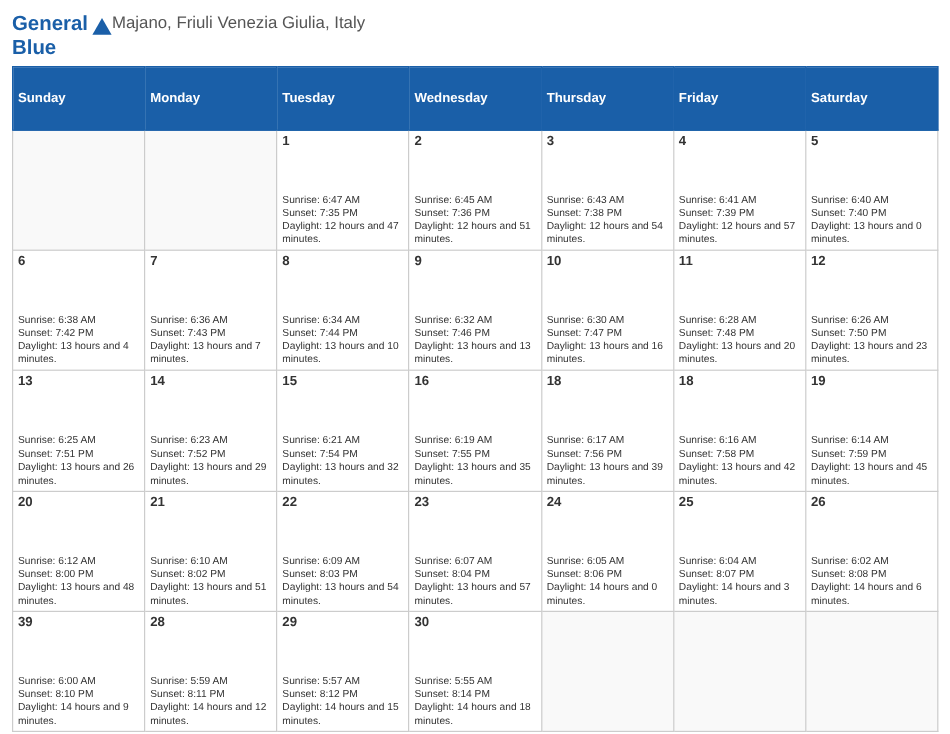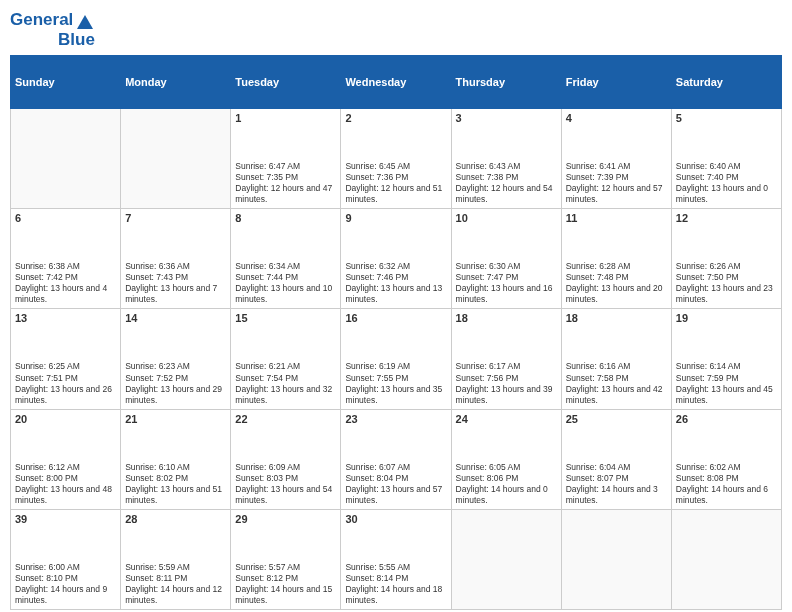--- a/index.html
+++ b/index.html
@@ -89,24 +89,25 @@
   <div class="header">
     <div class="logo">
       <div>
         <div style="font-size:17px;font-weight:bold;color:#333;line-height:1.15;">
           <span style="color:#1a5fa8;">General</span><span style="display:inline-block;width:18px;height:16px;margin-left:2px;vertical-align:middle;">
             <svg viewBox="0 0 20 18" width="20" height="18">
               <polygon points="10,2 18,16 2,16" fill="#1a5fa8"></polygon>
             </svg>
           </span>
         </div>
-        <div style="font-size:17px;font-weight:bold;color:#1a5fa8;line-height:1.15;margin-left:48px;">Blue</div>
+        <div style="font-size:17px;font-weight:bold;color:#1a5fa8;line-height:1.15;">Blue</div>
       </div>
     </div>
     <div class="title-block">
+      <div class="location-title">Majano, Friuli Venezia Giulia, Italy</div>
     </div>
   </div>
   <table class="calendar">
     <thead>
       <tr id="weekday-header">
       <th>Sunday</th>
           <th>Monday</th>
           <th>Tuesday</th>
           <th>Wednesday</th>
           <th>Thursday</th>

